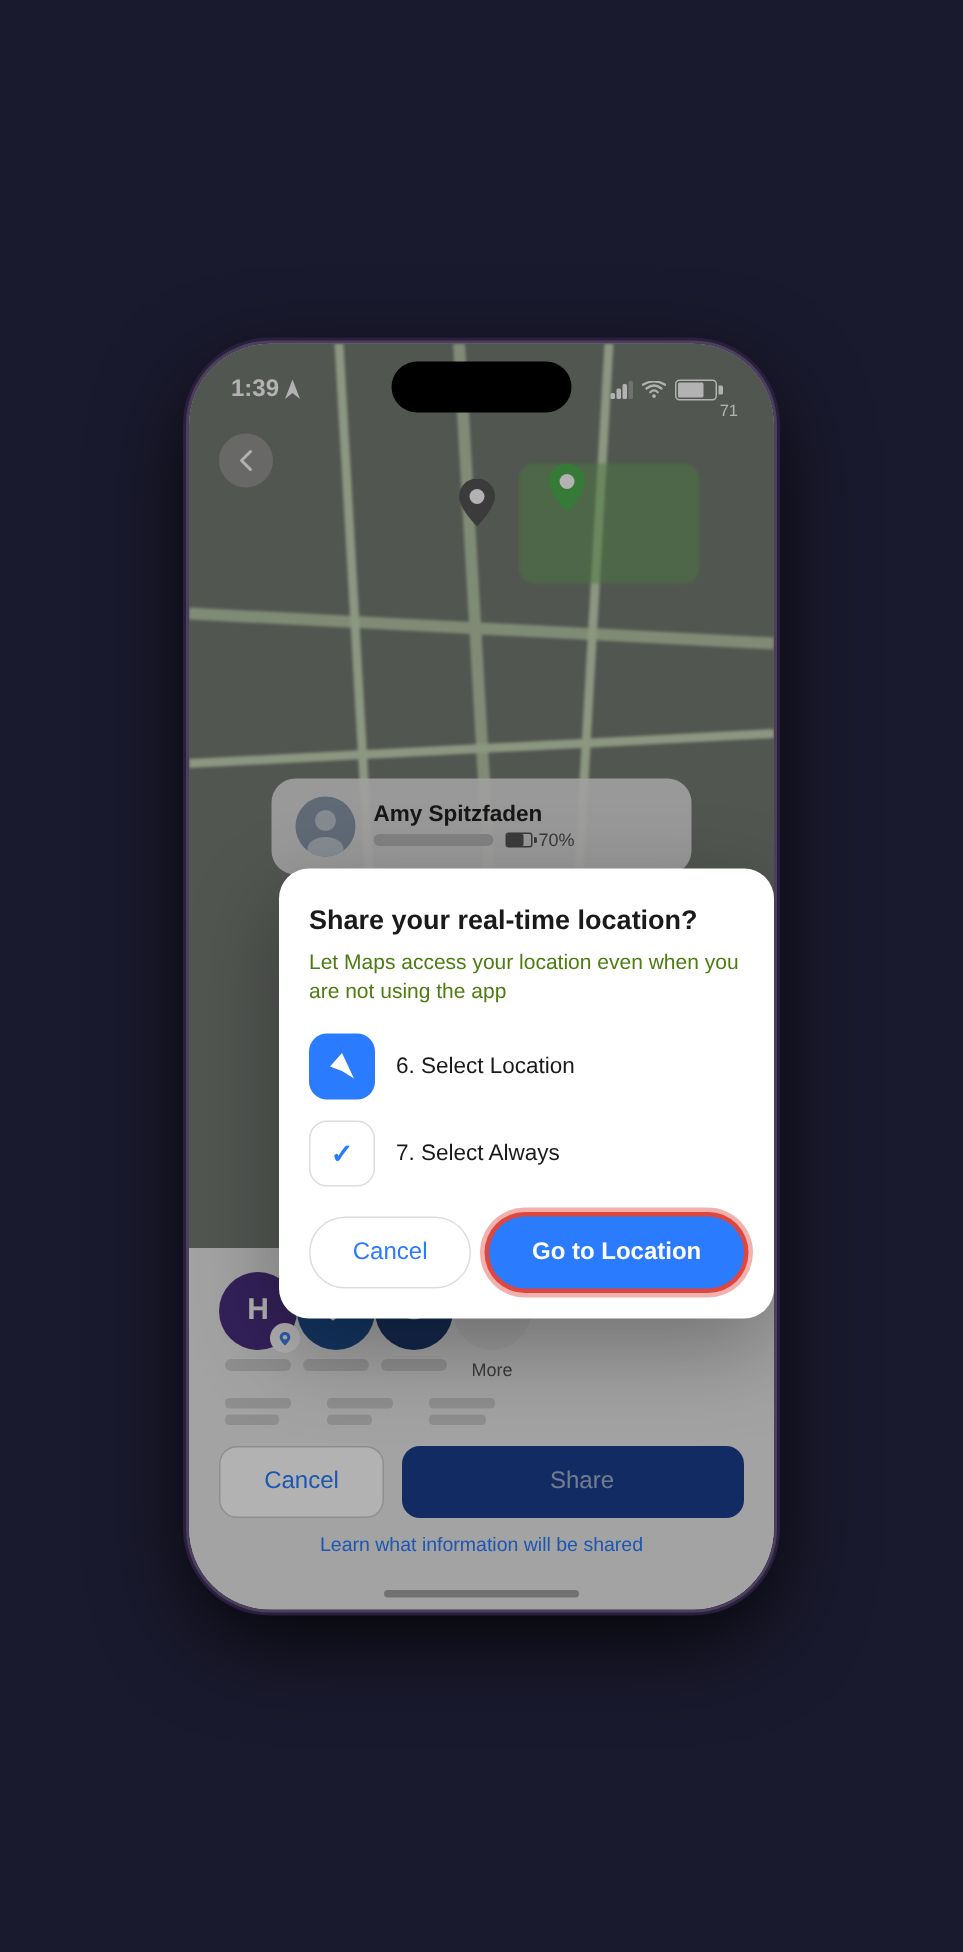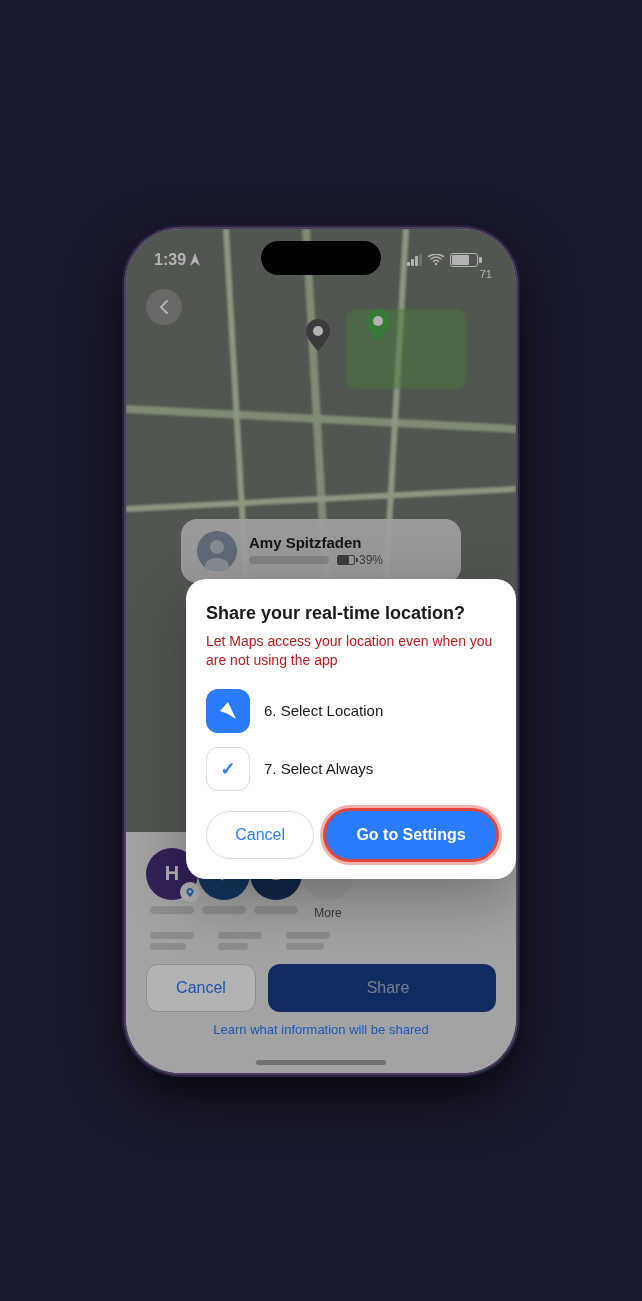--- a/index.html
+++ b/index.html
@@ -286,21 +286,21 @@
 
     .modal-title {
       font-size: 18px;
       font-weight: 700;
       color: #1a1a1a;
       margin-bottom: 8px;
     }
 
     .modal-desc {
       font-size: 14px;
-      color: #b91c1c;
+      color: #4d7c0f;
       line-height: 1.4;
       margin-bottom: 18px;
     }
 
     .modal-steps {
       margin-bottom: 20px;
     }
 
     .modal-step {
       display: flex;
@@ -628,21 +628,21 @@
         </svg>
       </div>
       <div class="user-info">
         <div class="user-name">Amy Spitzfaden</div>
         <div class="user-sub">
           <div class="user-sub-text"></div>
           <div class="battery-indicator">
             <div class="small-battery">
               <div class="small-battery-fill"></div>
             </div>
-            <span style="font-size:12px;color:#555;">39%</span>
+            <span style="font-size:12px;color:#555;">70%</span>
           </div>
         </div>
       </div>
     </div>
 
     <div class="modal-overlay">
       <div class="modal">
         <div class="modal-title">Share your real-time location?</div>
         <div class="modal-desc">Let Maps access your location even when you are not using the app</div>
 
@@ -661,21 +661,21 @@
           <div class="modal-step">
             <div class="step-icon-check">
               <span class="checkmark">✓</span>
             </div>
             <span class="step-label">7. Select Always</span>
           </div>
         </div>
 
         <div class="modal-buttons">
           <button class="btn-cancel">Cancel</button>
-          <button class="btn-settings">Go to Settings</button>
+          <button class="btn-settings">Go to Location</button>
         </div>
       </div>
     </div>
 
     <div class="bottom-section">
       <div class="contact-row">
 
         <div class="contact-item">
           <div class="contact-circle-purple">
             <span>H</span>

